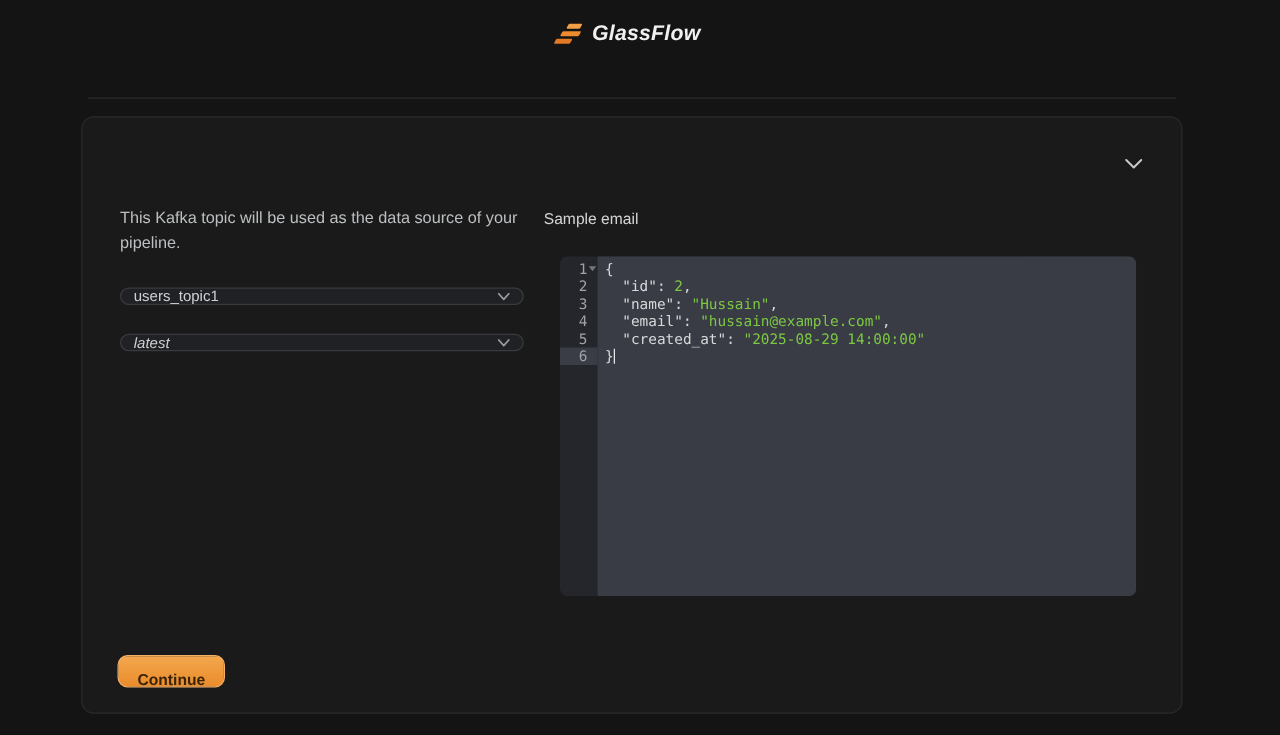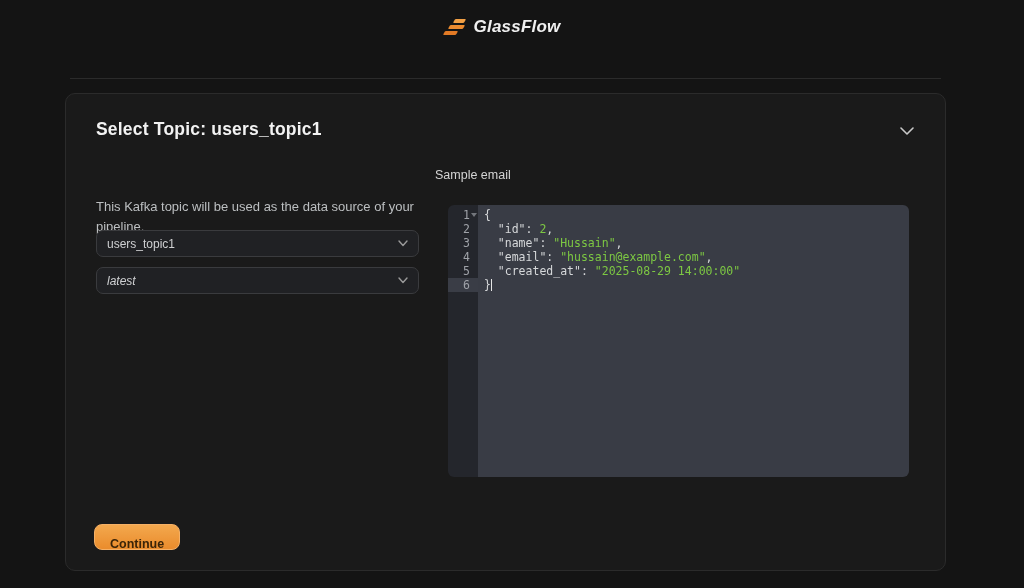--- a/index.html
+++ b/index.html
@@ -41,26 +41,26 @@
     position:absolute; left:30px; top:25px;
     font-size:17.5px; font-weight:700; color:#f2f2f2; letter-spacing:.2px;
   }
   .collapse-toggle {
     position:absolute; right:28px; top:27px; width:20px; height:20px;
     display:flex; align-items:center; justify-content:center; cursor:pointer;
   }
 
   .description {
     position:absolute; left:30px; top:70px; width:340px;
-    font-size:13px; line-height:1.5; color:#bcbfc1;margin-top:33px;
+    font-size:13px; line-height:1.5; color:#bcbfc1;
   }
 
   
   .select {
-    position:absolute; left:30px; width:323px; height:27px;
+    position:absolute; left:30px; width:323px; height:14px;
     background:#202124; border:1px solid #3a3b3e; border-radius:7px;
     display:flex; align-items:center; justify-content:space-between;
     padding:0 10px; cursor:pointer;
   }
   .select-topic  { top:136px; }
   .select-offset { top:173px;font-style:italic; }
   .select-value { font-size:12px; color:#cfd0d2; }
   .chev { display:block; }
 
   .sample-label {
@@ -114,21 +114,20 @@
         <div class="bar b3"></div>
     </div>
     <span class="logo-text">GlassFlow</span>
   </div>
 </div>
 
 <div class="divider"></div>
 
 <div class="card">
 
-  <div class="card-title">Select Topic: users_topic1</div>
 
   <div class="collapse-toggle">
     <svg width="14" height="9" viewBox="0 0 14 9">
       <polyline points="1,1 7,7 13,1" fill="none" stroke="#c9c9c9" stroke-width="1.6" stroke-linecap="round" stroke-linejoin="round"></polyline>
     </svg>
   </div>
 
   <div class="description">This Kafka topic will be used as the data source of your pipeline.</div>
 
   <div class="select select-topic">

